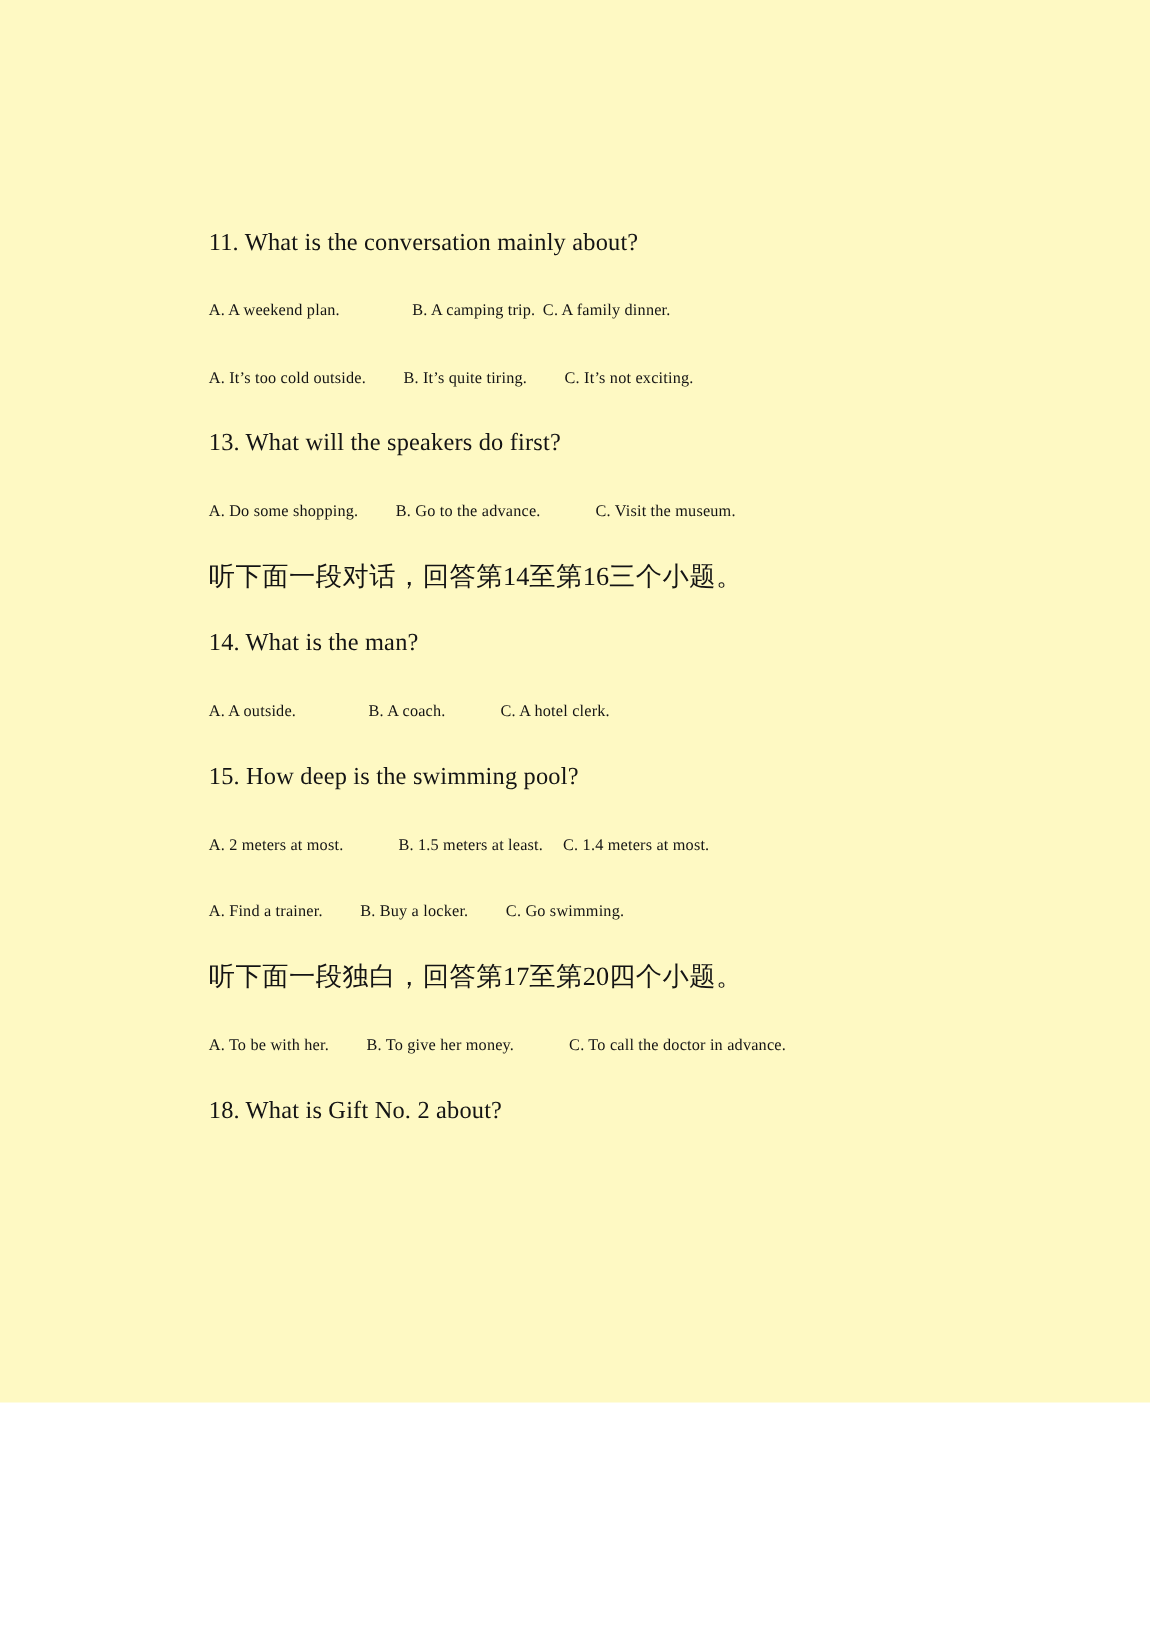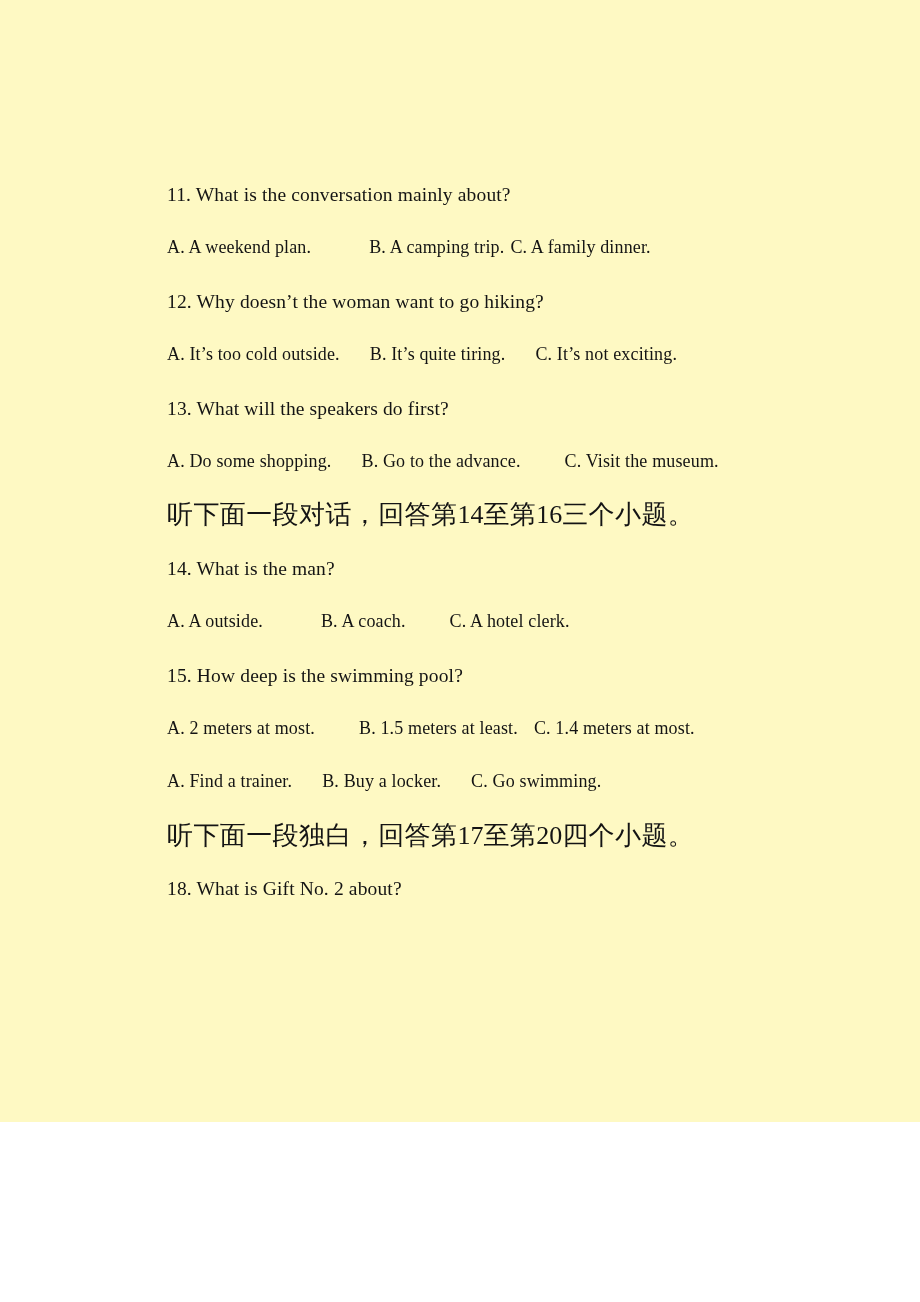--- a/index.html
+++ b/index.html
@@ -42,26 +42,26 @@
     font-size: 19.5px;
     letter-spacing: 0.15px;
     color: #141414;
   }
 
   .line.question {
     font-size: 19.5px;
   }
 
   .line.options {
-    font-size: 18px;
+    font-size: 13px;
   }
 
   
   .line.chinese {
-    font-size: 26px;
+    font-size: 21px;
     letter-spacing: 0.4px;
     font-family: "DejaVu Sans", "Liberation Sans", sans-serif;
   }
   .line.chinese .cjk {
     font-family: "DejaVu Sans", "Liberation Sans", sans-serif;
   }
   .line.chinese .num {
     font-family: "Liberation Serif", "DejaVu Serif", serif;
     letter-spacing: 0;
   }
@@ -75,35 +75,35 @@
 </style>
 </head>
 <body>
 
 <div class="page">
   <div class="content">
 
     <div class="line question">11. What is the conversation mainly about?</div>
     <div class="line options"><span>A. A weekend plan.</span><span class="g-xl"></span><span>B. A camping trip.</span><span class="g-xs"></span><span>C. A family dinner.</span></div>
 
-    <div class="line question">12. Why doesn’t the woman want to go hiking?</div>
     <div class="line options"><span>A. It’s too cold outside.</span><span class="g-md"></span><span>B. It’s quite tiring.</span><span class="g-md"></span><span>C. It’s not exciting.</span></div>
 
     <div class="line question">13. What will the speakers do first?</div>
     <div class="line options"><span>A. Do some shopping.</span><span class="g-md"></span><span>B. Go to the advance.</span><span class="g-lg"></span><span>C. Visit the museum.</span></div>
 
     <div class="line chinese"><span class="cjk">听下面一段对话，回答第</span><span class="num">14</span><span class="cjk">至第</span><span class="num">16</span><span class="cjk">三个小题。</span></div>
 
     <div class="line question">14. What is the man?</div>
     <div class="line options"><span>A. A outside.</span><span class="g-xl"></span><span>B. A coach.</span><span class="g-lg"></span><span>C. A hotel clerk.</span></div>
 
     <div class="line question">15. How deep is the swimming pool?</div>
     <div class="line options"><span>A. 2 meters at most.</span><span class="g-lg"></span><span>B. 1.5 meters at least.</span><span class="g-sm"></span><span>C. 1.4 meters at most.</span></div>
 
     <div class="line options"><span>A. Find a trainer.</span><span class="g-md"></span><span>B. Buy a locker.</span><span class="g-md"></span><span>C. Go swimming.</span></div>
 
     <div class="line chinese"><span class="cjk">听下面一段独白，回答第</span><span class="num">17</span><span class="cjk">至第</span><span class="num">20</span><span class="cjk">四个小题。</span></div>
 
+    <div class="line options"><span>A. To be with her.</span><span class="g-md"></span><span>B. To give her money.</span><span class="g-lg"></span><span>C. To call the doctor in advance.</span></div>
 
     <div class="line question">18. What is Gift No. 2 about?</div>
 
   </div>
 </div>
 
 </body></html>

